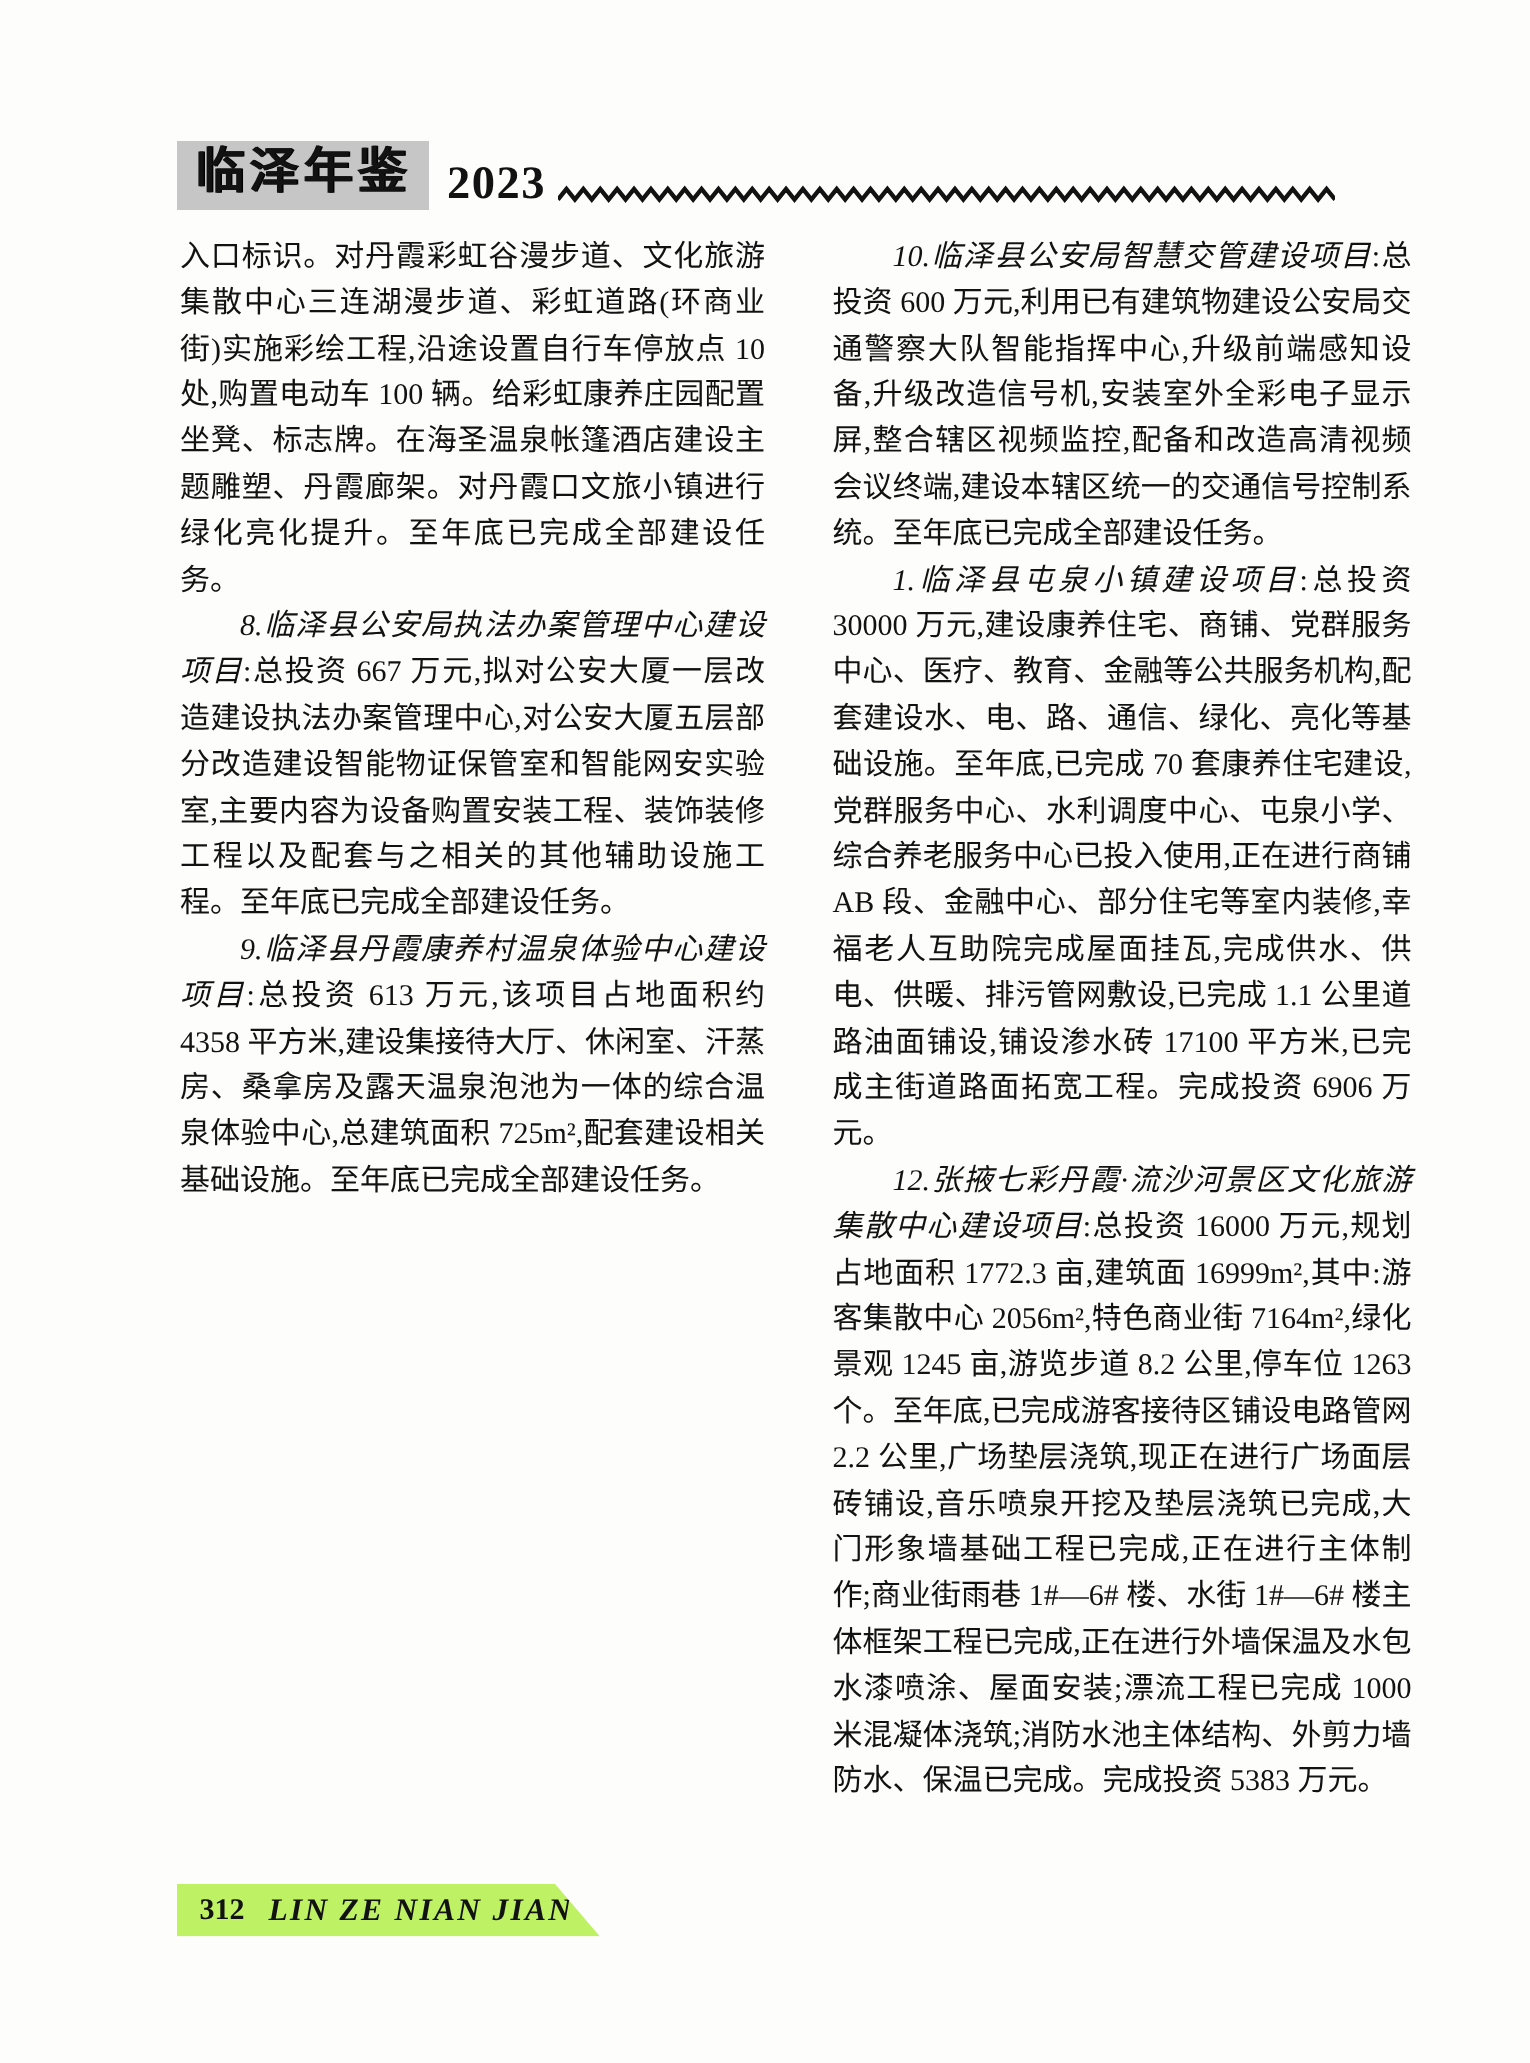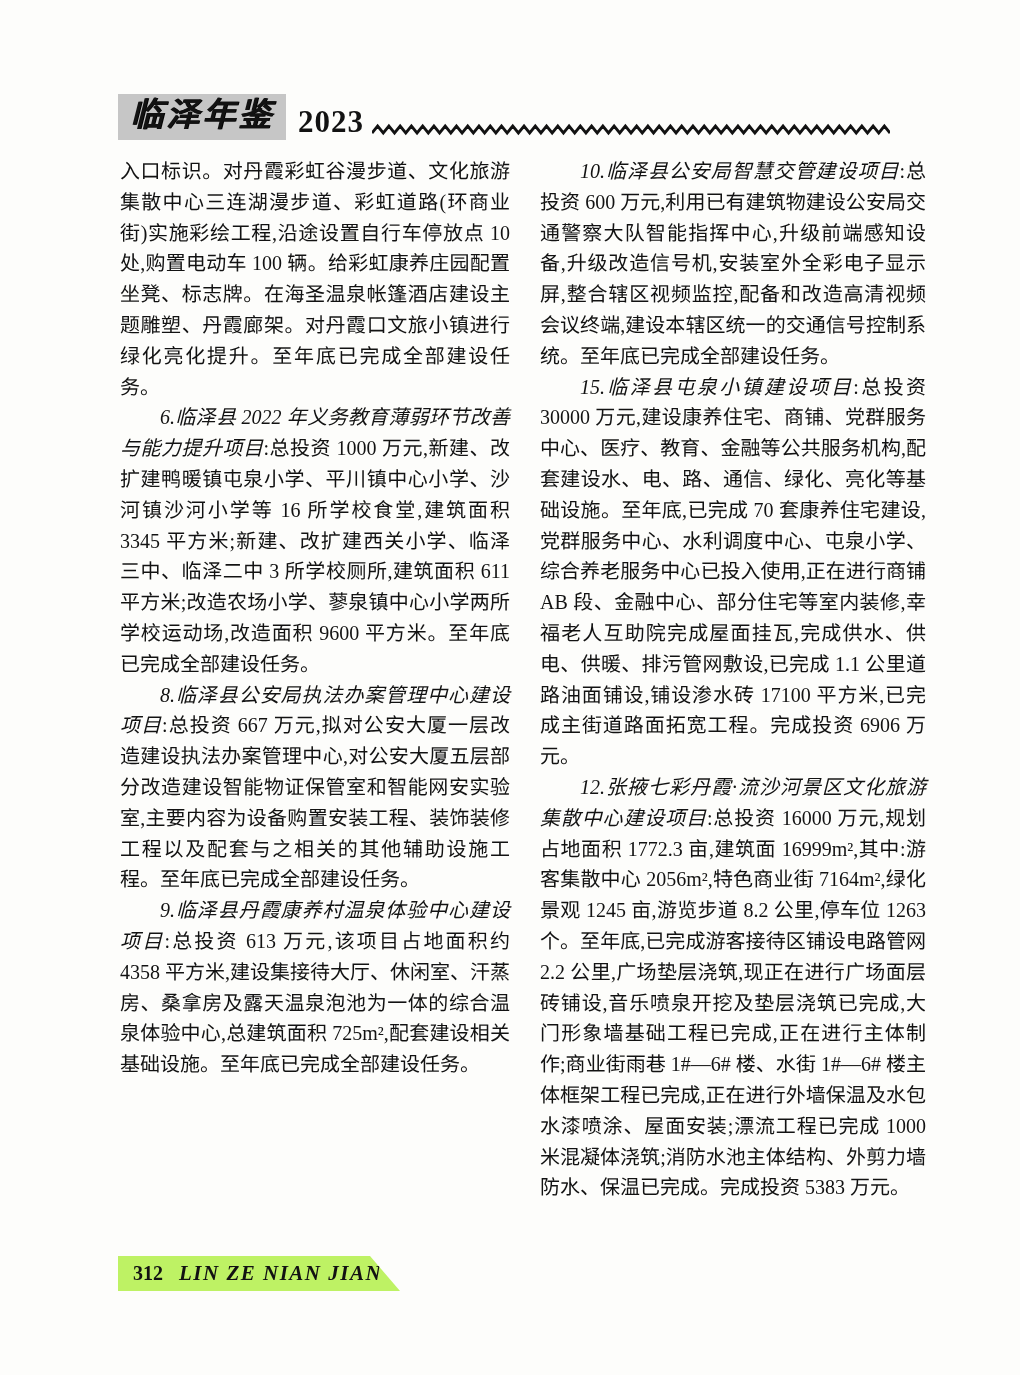--- a/index.html
+++ b/index.html
@@ -15,38 +15,37 @@
   
   .header{
     position:absolute;left:118px;top:94px;width:772px;
     display:flex;align-items:flex-end;
   }
   .logo-box{
     background:#c6c6c6;
     padding:3px 12px 5px 12px;
     font-size:33px;font-weight:900;
     letter-spacing:3px;line-height:1.15;
-    font-style:italic;
     text-shadow:1px 0 0 #000;
     white-space:nowrap;
   }
   .year{
     font-size:31px;font-weight:bold;
     margin:0 8px 0 12px;letter-spacing:1px;
   }
   .wavy{flex:1;height:14px;margin-bottom:4px;}
   
   .col{
     position:absolute;top:156px;
     text-align:justify;
     font-size:20px;line-height:30.8px;
     font-weight:normal;
   }
   .col-left{left:120px;width:390px;}
-  .col-right{left:540px;width:386px;}
+  .col-right{left:555px;width:386px;}
   .para{margin:0;text-indent:2em;}
   .para.cont{text-indent:0;}
   .para-title{font-style:italic;}
   
   .footer{
     position:absolute;left:118px;top:1256px;
     width:282px;height:35px;
     background:#bef264;
     clip-path:polygon(0 0,calc(100% - 30px) 0,100% 100%,0 100%);
     display:flex;align-items:center;
@@ -70,28 +69,27 @@
       <span>临泽年鉴</span>
     </div>
     <span class="year">2023</span>
     <svg class="wavy" viewBox="0 0 552 14" preserveAspectRatio="none" aria-hidden="true">
       <path d="M0 11 l6 -7 l6 7 l6 -7 l6 7 l6 -7 l6 7 l6 -7 l6 7 l6 -7 l6 7 l6 -7 l6 7 l6 -7 l6 7 l6 -7 l6 7 l6 -7 l6 7 l6 -7 l6 7 l6 -7 l6 7 l6 -7 l6 7 l6 -7 l6 7 l6 -7 l6 7 l6 -7 l6 7 l6 -7 l6 7 l6 -7 l6 7 l6 -7 l6 7 l6 -7 l6 7 l6 -7 l6 7 l6 -7 l6 7 l6 -7 l6 7 l6 -7 l6 7 l6 -7 l6 7 l6 -7 l6 7 l6 -7 l6 7 l6 -7 l6 7 l6 -7 l6 7 l6 -7 l6 7 l6 -7 l6 7 l6 -7 l6 7 l6 -7 l6 7 l6 -7 l6 7 l6 -7 l6 7 l6 -7 l6 7 l6 -7 l6 7 l6 -7 l6 7 l6 -7 l6 7 l6 -7 l6 7 l6 -7 l6 7 l6 -7 l6 7 l6 -7 l6 7 l6 -7 l6 7 l6 -7 l6 7 l6 -7 l6 7 l6 -7 l6 7" fill="none" stroke="#121212" stroke-width="3"></path>
     </svg>
   </div>
 
   <div class="col col-left">
     <p class="para cont"><span class="para-title"></span><span>入口标识。对丹霞彩虹谷漫步道、文化旅游集散中心三连湖漫步道、彩虹道路(环商业街)实施彩绘工程,沿途设置自行车停放点 10 处,购置电动车 100 辆。给彩虹康养庄园配置坐凳、标志牌。在海圣温泉帐篷酒店建设主题雕塑、丹霞廊架。对丹霞口文旅小镇进行绿化亮化提升。至年底已完成全部建设任务。</span></p>
-    <p class="para"><span class="para-title">6.临泽县 2022 年义务教育薄弱环节改善与能力提升项目</span><span>:总投资 1000 万元,新建、改扩建鸭暖镇屯泉小学、平川镇中心小学、沙河镇沙河小学等 16 所学校食堂,建筑面积 3345 平方米;新建、改扩建西关小学、临泽三中、临泽二中 3 所学校厕所,建筑面积 611 平方米;改造农场小学、蓼泉镇中心小学两所学校运动场,改造面积 9600 平方米。至年底已完成全部建设任务。</span></p>
     <p class="para"><span class="para-title">8.临泽县公安局执法办案管理中心建设项目</span><span>:总投资 667 万元,拟对公安大厦一层改造建设执法办案管理中心,对公安大厦五层部分改造建设智能物证保管室和智能网安实验室,主要内容为设备购置安装工程、装饰装修工程以及配套与之相关的其他辅助设施工程。至年底已完成全部建设任务。</span></p>
     <p class="para"><span class="para-title">9.临泽县丹霞康养村温泉体验中心建设项目</span><span>:总投资 613 万元,该项目占地面积约 4358 平方米,建设集接待大厅、休闲室、汗蒸房、桑拿房及露天温泉泡池为一体的综合温泉体验中心,总建筑面积 725m²,配套建设相关基础设施。至年底已完成全部建设任务。</span></p>
   </div>
 
   <div class="col col-right">
     <p class="para"><span class="para-title">10.临泽县公安局智慧交管建设项目</span><span>:总投资 600 万元,利用已有建筑物建设公安局交通警察大队智能指挥中心,升级前端感知设备,升级改造信号机,安装室外全彩电子显示屏,整合辖区视频监控,配备和改造高清视频会议终端,建设本辖区统一的交通信号控制系统。至年底已完成全部建设任务。</span></p>
-    <p class="para"><span class="para-title">15.临泽县屯泉小镇建设项目</span><span>:总投资 30000 万元,建设康养住宅、商铺、党群服务中心、医疗、教育、金融等公共服务机构,配套建设水、电、路、通信、绿化、亮化等基础设施。至年底,已完成 70 套康养住宅建设,党群服务中心、水利调度中心、屯泉小学、综合养老服务中心已投入使用,正在进行商铺 AB 段、金融中心、部分住宅等室内装修,幸福老人互助院完成屋面挂瓦,完成供水、供电、供暖、排污管网敷设,已完成 1.1 公里道路油面铺设,铺设渗水砖 17100 平方米,已完成主街道路面拓宽工程。完成投资 6906 万元。</span></p>
+    <p class="para"><span class="para-title">1.临泽县屯泉小镇建设项目</span><span>:总投资 30000 万元,建设康养住宅、商铺、党群服务中心、医疗、教育、金融等公共服务机构,配套建设水、电、路、通信、绿化、亮化等基础设施。至年底,已完成 70 套康养住宅建设,党群服务中心、水利调度中心、屯泉小学、综合养老服务中心已投入使用,正在进行商铺 AB 段、金融中心、部分住宅等室内装修,幸福老人互助院完成屋面挂瓦,完成供水、供电、供暖、排污管网敷设,已完成 1.1 公里道路油面铺设,铺设渗水砖 17100 平方米,已完成主街道路面拓宽工程。完成投资 6906 万元。</span></p>
     <p class="para"><span class="para-title">12.张掖七彩丹霞·流沙河景区文化旅游集散中心建设项目</span><span>:总投资 16000 万元,规划占地面积 1772.3 亩,建筑面 16999m²,其中:游客集散中心 2056m²,特色商业街 7164m²,绿化景观 1245 亩,游览步道 8.2 公里,停车位 1263 个。至年底,已完成游客接待区铺设电路管网 2.2 公里,广场垫层浇筑,现正在进行广场面层砖铺设,音乐喷泉开挖及垫层浇筑已完成,大门形象墙基础工程已完成,正在进行主体制作;商业街雨巷 1#—6# 楼、水街 1#—6# 楼主体框架工程已完成,正在进行外墙保温及水包水漆喷涂、屋面安装;漂流工程已完成 1000 米混凝体浇筑;消防水池主体结构、外剪力墙防水、保温已完成。完成投资 5383 万元。</span></p>
   </div>
 
   <div class="footer">
     <span class="page-num">312</span>
     <span class="journal">LIN ZE NIAN JIAN</span>
   </div>
 
 </div>
 

